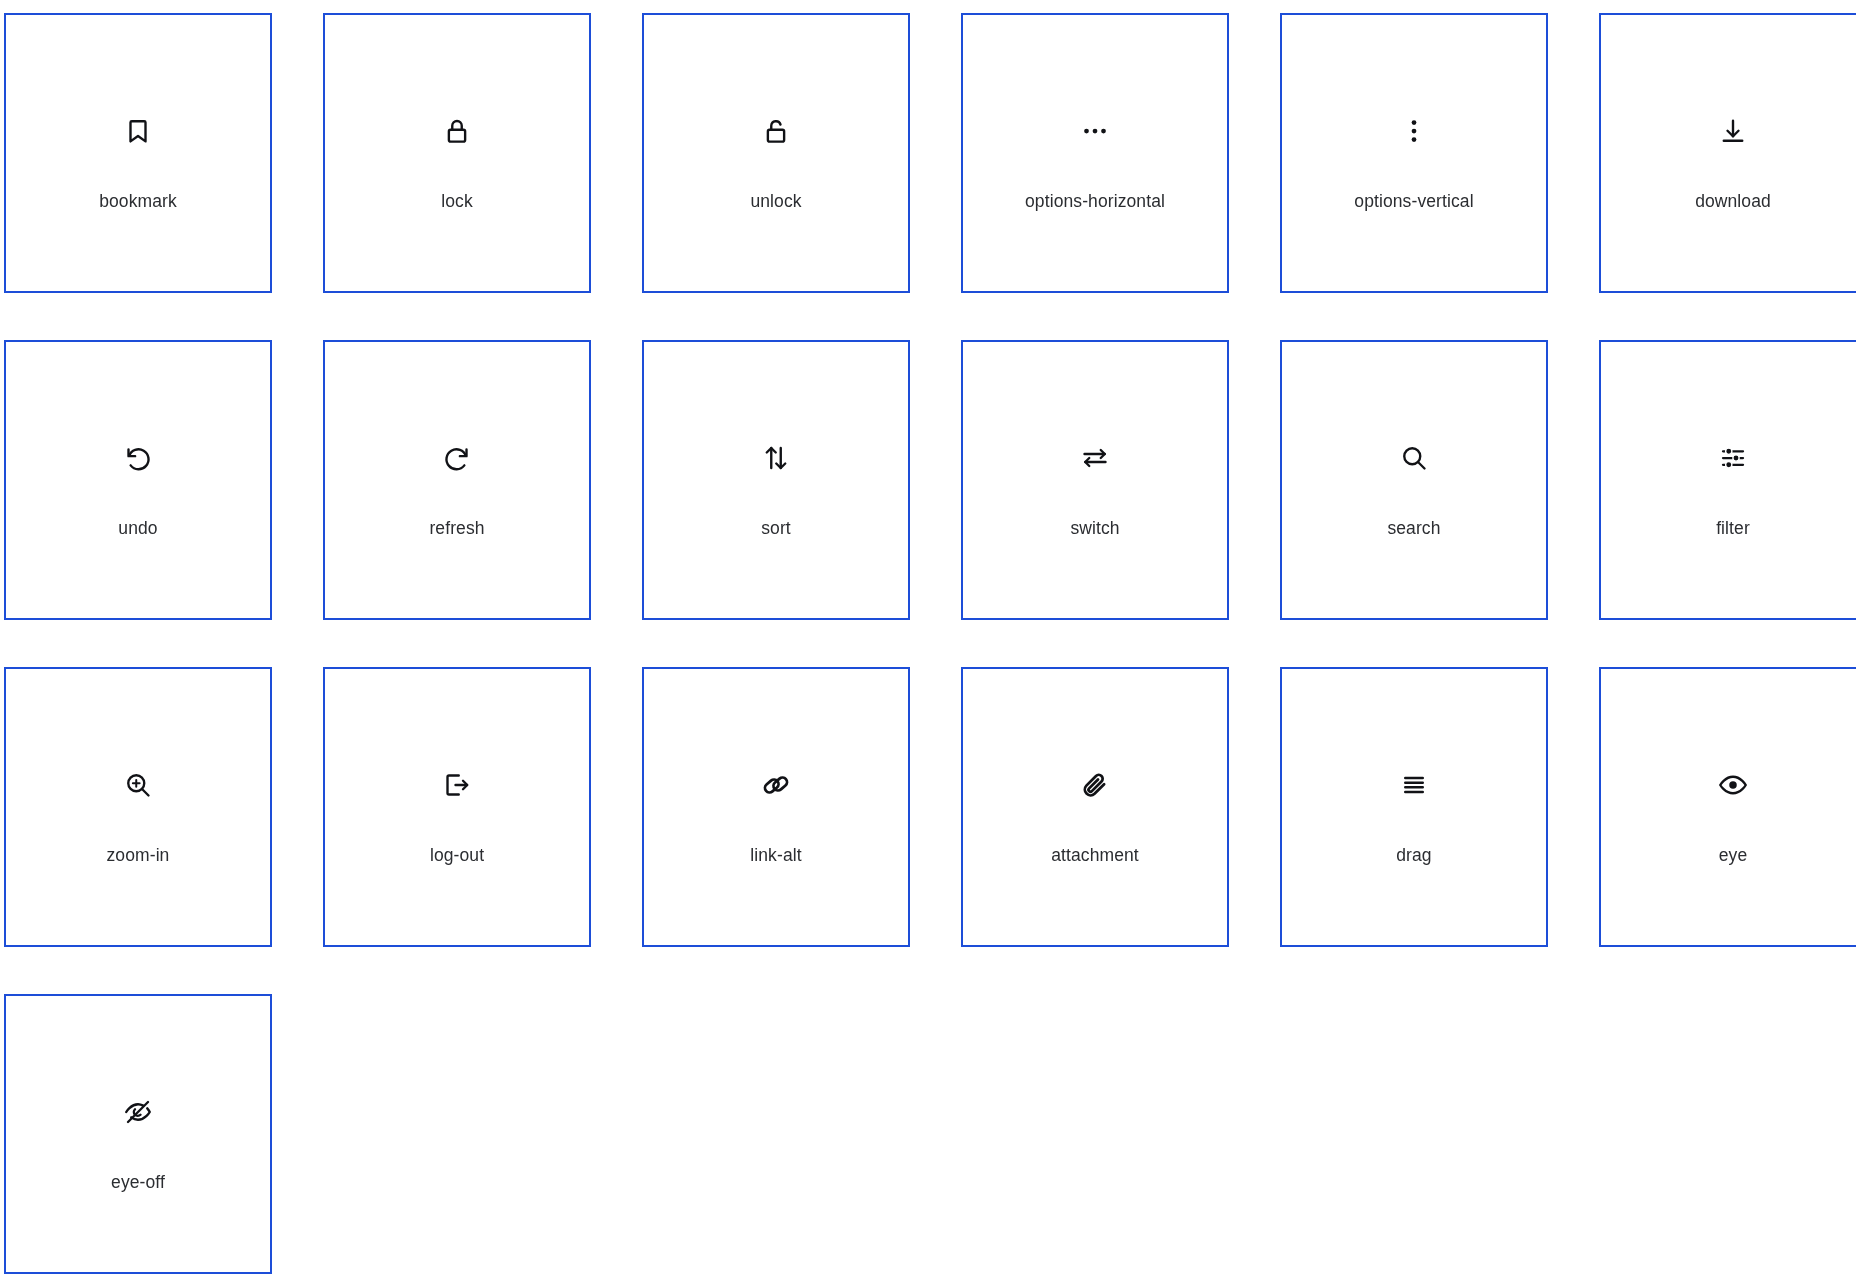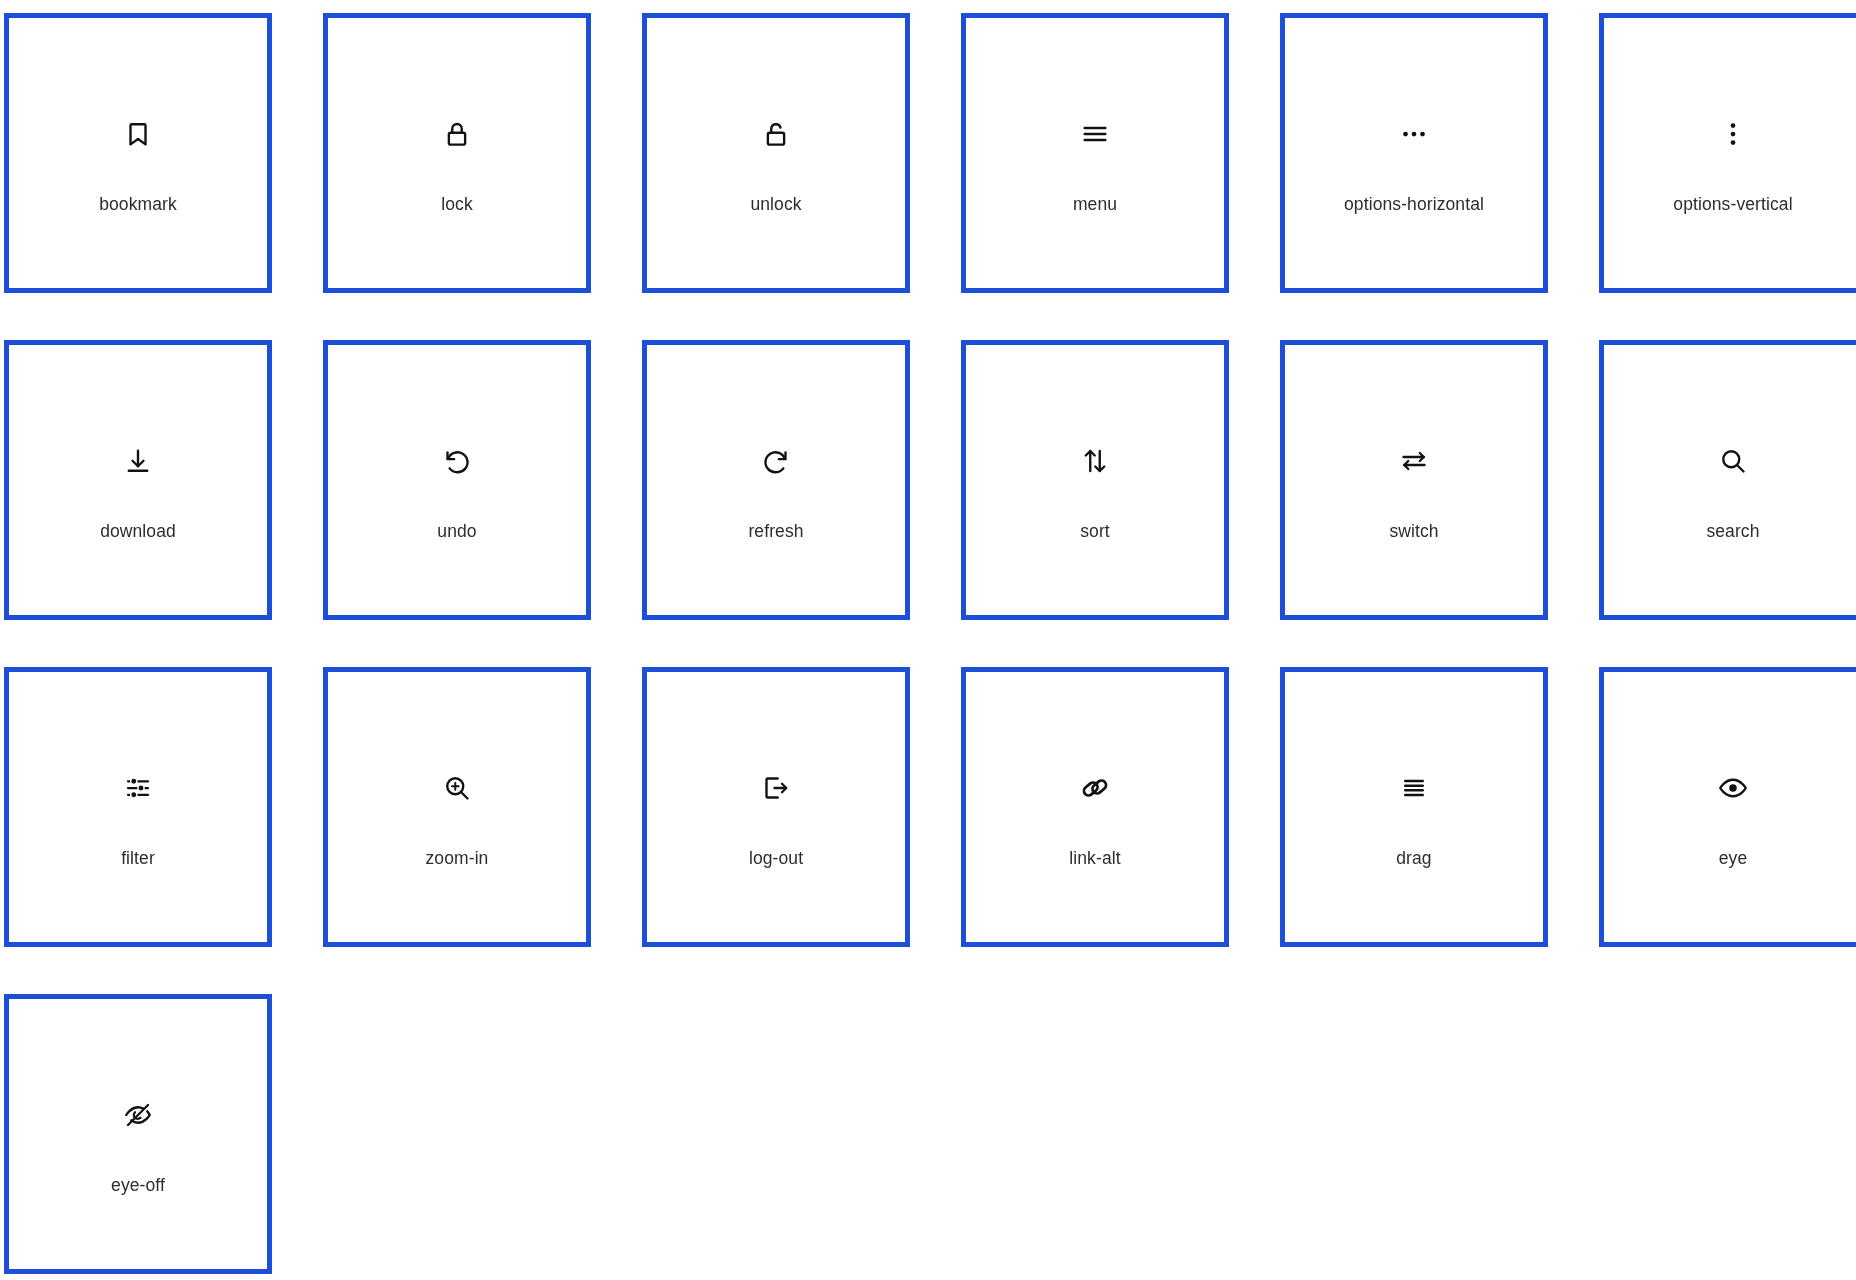--- a/index.html
+++ b/index.html
@@ -15,21 +15,21 @@
     width: 1856px;
     height: 1280px;
     padding: 13px 0 0 4px;
     display: grid;
     grid-template-columns: repeat(6, 268px);
     grid-template-rows: repeat(4, 280px);
     column-gap: 51px;
     row-gap: 47px;
   }
   .icon-card {
-    border: 5px solid #1d4ed8;
+    border: 2px solid #1d4ed8;
     background: #ffffff;
     display: flex;
     flex-direction: column;
     align-items: center;
     justify-content: flex-start;
     position: relative;
   }
   .icon-slot {
     position: absolute;
     top: 96px;
@@ -94,28 +94,20 @@
   <div class="icon-card">
     <span class="icon-slot">
       <svg viewBox="0 0 24 24">
           <rect x="5.5" y="11" width="13" height="9.5" rx="1.3"></rect>
           <path d="M8.2 11V7.8a3.8 3.8 0 0 1 7.4-1"></path>
         </svg>
     </span>
     <span class="icon-label">unlock</span>
   </div>
 
-  <div class="icon-card">
-    <span class="icon-slot">
-      <svg viewBox="0 0 24 24" style="stroke-width:2.1">
-          <path d="M3.8 7.2h16.4M3.8 12h16.4M3.8 16.8h16.4"></path>
-        </svg>
-    </span>
-    <span class="icon-label">menu</span>
-  </div>
 
   <div class="icon-card">
     <span class="icon-slot">
       <svg viewBox="0 0 24 24">
           <circle class="solid" cx="5.2" cy="12" r="1.9"></circle>
           <circle class="solid" cx="12" cy="12" r="1.9"></circle>
           <circle class="solid" cx="18.8" cy="12" r="1.9"></circle>
         </svg>
     </span>
     <span class="icon-label">options-horizontal</span>
@@ -243,20 +235,28 @@
   <div class="icon-card">
     <span class="icon-slot">
       <svg viewBox="0 0 24 24" style="stroke-width:2.2">
           <rect x="2.6" y="9.2" width="12" height="7.2" rx="3.6" transform="rotate(-41 8.6 12.8)"></rect>
           <rect x="9.4" y="7.6" width="12" height="7.2" rx="3.6" transform="rotate(-41 15.4 11.2)"></rect>
         </svg>
     </span>
     <span class="icon-label">link-alt</span>
   </div>
 
+  <div class="icon-card">
+    <span class="icon-slot">
+      <svg viewBox="0 0 24 24" style="stroke-width:2.2">
+          <path d="M19.3 11.4 11.6 19a4.6 4.6 0 0 1-6.5-6.5l7.7-7.7a3.1 3.1 0 0 1 4.4 4.4l-7.7 7.7a1.55 1.55 0 0 1-2.2-2.2l7.1-7.1"></path>
+        </svg>
+    </span>
+    <span class="icon-label">attachment</span>
+  </div>
 
   <div class="icon-card">
     <span class="icon-slot">
       <svg viewBox="0 0 24 24" style="stroke-width:2">
           <path d="M5 6.4h14M5 10.1h14M5 13.8h14M5 17.5h14"></path>
         </svg>
     </span>
     <span class="icon-label">drag</span>
   </div>
 

